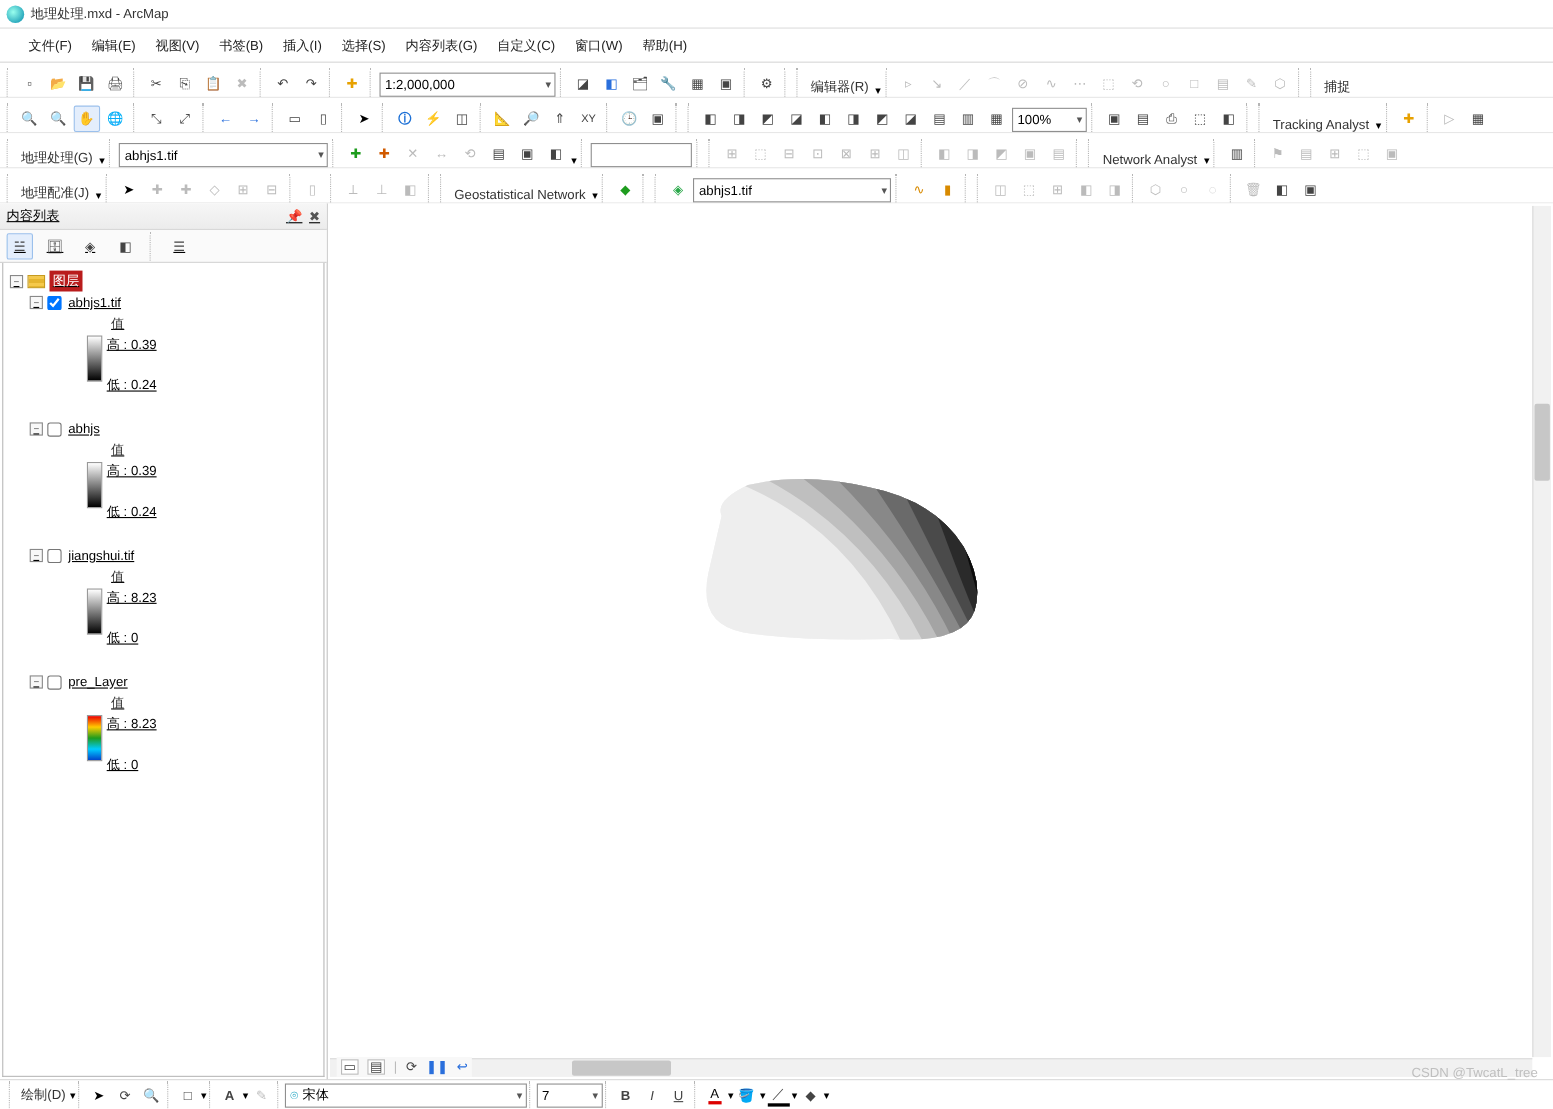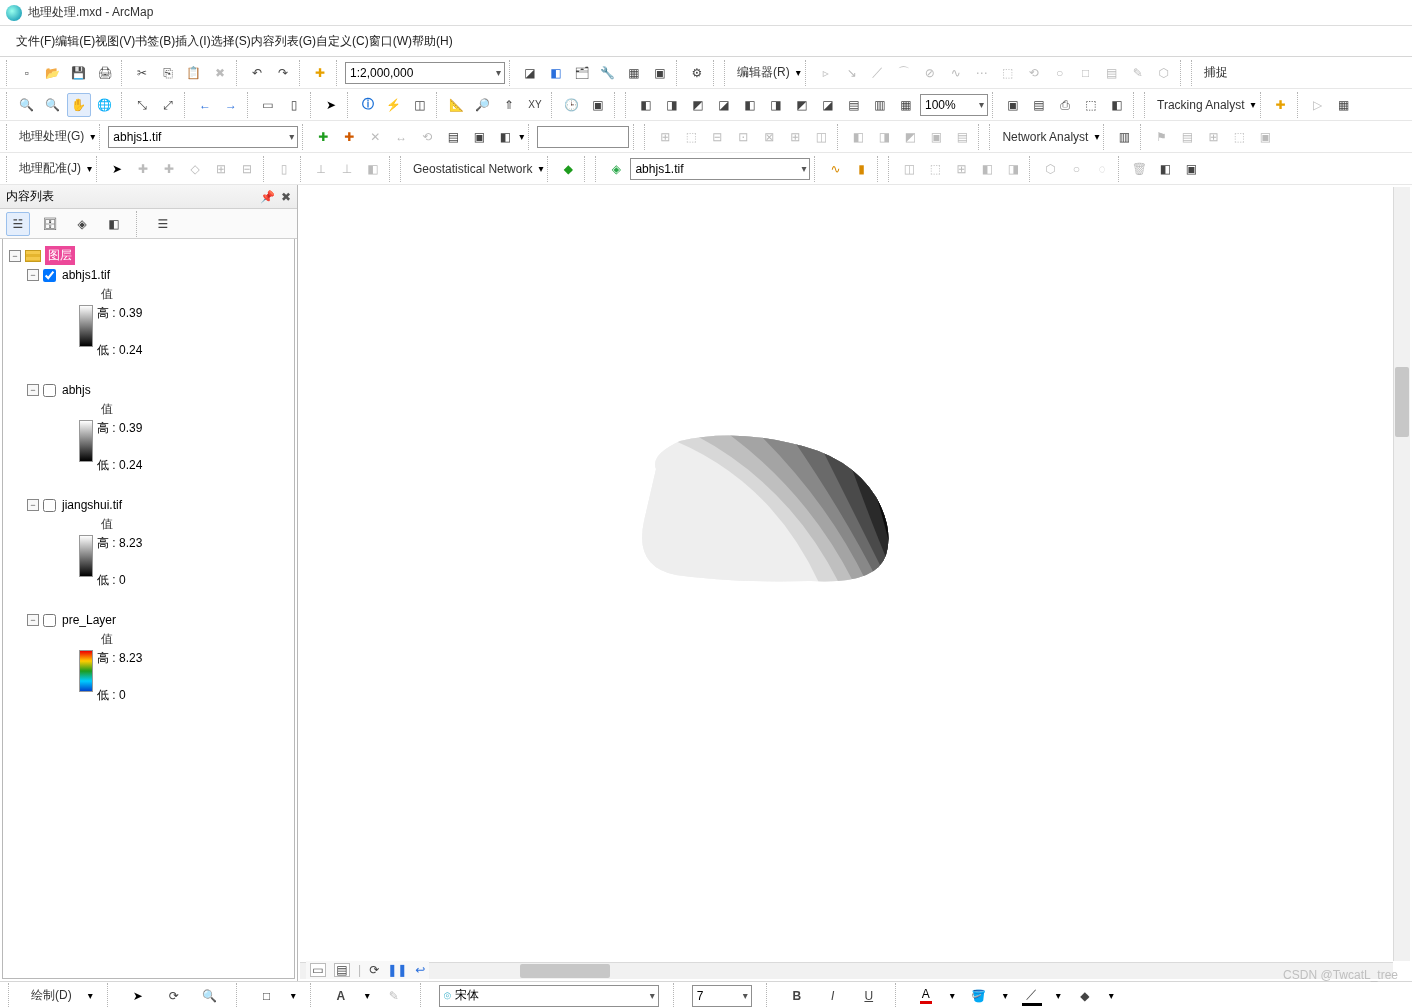--- a/index.html
+++ b/index.html
@@ -1,57 +1,57 @@
 <!DOCTYPE html>
 <html><head>
 <meta charset="utf-8">
 <style>
 * { margin: 0; padding: 0; box-sizing: border-box; font-family: "Microsoft YaHei", Tahoma, sans-serif; font-size: 12px; }
 body { background: #fff; width: 1412px; height: 1008px; position: relative; overflow: hidden; }
 .titlebar { height: 26px; display: flex; align-items: center; padding: 0 6px; background: #fff; color: #333; border-bottom: 1px solid #ddd;}
 .titlebar .globe { width: 16px; height: 16px; margin-right: 6px; border-radius: 50%; background: radial-gradient(circle at 6px 6px,#9fe,#08a);}
-.menubar { height: 30px; display: flex; align-items: center; padding: 0 16px; color: #222;}
+.menubar { height: 30px; display: flex; align-items: center; padding: 0 26px; gap: 18px; color: #222;}
 .menubar span { cursor: default; }
 .toolbars { display: flex; flex-wrap: wrap; border-top: 1px solid #d6d6d6;}
-.toolbar-row { display: flex; align-items: center; height: 32px; gap: 2px; padding: 0 4px; border-bottom: 1px solid #e7e7e7; width: 100%;}
+.toolbar-row { display: flex; align-items: flex-end; height: 32px; gap: 2px; padding: 0 4px; border-bottom: 1px solid #e7e7e7; width: 100%;}
 .sep { width: 5px; height: 26px; border-left: 1px dotted #b5b5b5; margin: 0 2px; }
 .tb-btn { width: 24px; height: 24px; display: inline-flex; align-items: center; justify-content: center; border-radius: 2px; color: #444; cursor: pointer;}
 .tb-btn.disabled { color: #bbb; }
 .tb-label { padding: 0 4px; color: #333; white-space: nowrap;}
 .combo { height: 22px; border: 1px solid #8f8f8f; background: #fff; display: inline-flex; align-items: center; padding: 0 18px 0 4px; position: relative; min-width: 60px;}
 .combo::after { content: "▾"; position: absolute; right: 3px; font-size: 10px; color: #555; }
 .text-input { height: 22px; border: 1px solid #8f8f8f; background: #fff; padding: 0 4px; }
-.main-area { display: flex; height: calc(100% - 26px - 30px - 128px - 28px); }
+.main-area { display: flex; height: calc(100% - 26px - 30px - 128px - 28px); text-decoration: underline; }
 .toc { width: 298px; border-right: 1px solid #b8b8b8; display: flex; flex-direction: column; background: #fff;}
 .toc-title { height: 24px; background: linear-gradient(#f6f6f6,#ececec); border-bottom: 1px solid #d0d0d0; display:flex; align-items:center; justify-content:space-between; padding:0 6px; font-weight: normal;}
 .toc-title .ctrls { display:flex; gap:6px; color:#555; }
 .toc-iconbar { height: 30px; display:flex; align-items:center; gap:8px; padding:0 6px; border-bottom: 1px solid #d0d0d0; background:#fafafa;}
 .toc-body { flex:1; overflow:auto; padding:6px; border:1px solid #b8b8b8; border-top:none; margin:0 2px 2px 2px; background:#fff;}
 .tree-row { display:flex; align-items:center; gap:4px; padding:1px 0;}
 .tree-exp { width:12px; height:12px; border:1px solid #888; font-size:9px; line-height:10px; text-align:center; color:#555; background:#f8f8f8; cursor:pointer;}
 .layer-icon { width:16px; height:12px; background: repeating-linear-gradient(#f5c94a,#f5c94a 3px,#e5b52e 3px,#e5b52e 6px); border:1px solid #c69b1e;}
-.toc-root-label { background:#ec4899; color:#fff; padding:1px 3px;}
+.toc-root-label { background:#b91c1c; color:#fff; padding:1px 3px;}
 input[type=checkbox]{ width:13px; height:13px;}
 .ind-1 { margin-left: 18px;}
 
 .ramp { width:14px; height:42px; margin: 2px 4px 2px 70px; border:1px solid #999;}
 .ramp.gray { background: linear-gradient(#fff,#000);}
 .ramp.rainbow { background: linear-gradient(#e00,#fc0,#1e9c1e,#0cf,#04c);}
 .zhi { margin-left:92px; color:#333; padding-top:2px;}
 .map-area { flex:1; position:relative; background:#fff; display:flex; flex-direction:column;}
 .map-canvas { flex:1; margin:2px; border:0; position:relative; overflow:hidden; background:#fff;}
 .map-img { position:absolute; left:640px; top:418px; transform:translate(-300px,-170px); }
 .vscroll { position:absolute; right:0; top:0; bottom:18px; width:17px; background:#f1f1f1; border-left:1px solid #dadada;}
 .vscroll .thumb{ position:absolute; right:1px; left:1px; top:180px; height:70px; background:#c7c7c7; border-radius:2px;}
 .hscroll { position:absolute; left:0; right:17px; bottom:0; height:17px; background:#f1f1f1; border-top:1px solid #dadada;}
 .hscroll .thumb{ position:absolute; top:1px; bottom:1px; left:220px; width:90px; background:#c7c7c7; border-radius:2px;}
 .view-ctrls { position:absolute; left:6px; bottom:0; height:18px; display:flex; align-items:center; gap:8px; color:#444; background:#f8f8f8; padding:0 4px;}
 .view-ctrls .vbtn { width:16px; height:14px; border:1px solid #bbb; background:#fff; display:inline-flex; align-items:center; justify-content:center;}
 .watermark { position:absolute; right:14px; bottom:26px; color:#bfbfbf; font-family:Arial; }
-.statusbar { height:28px; display:flex; align-items:center; gap:12px; padding:0 6px; border-top:1px solid #d6d6d6; background:#fff;}
+.statusbar { height:28px; display:flex; align-items:center; gap:0; padding:0 6px; border-top:1px solid #d6d6d6; background:#fff;}
 .glyph { font-family: "Segoe UI Symbol","Arial Unicode MS",sans-serif; }
 
 
 .ic-new::before{content:"▫";}
 .ic-open::before{content:"📂";}
 .ic-save::before{content:"💾";}
 .ic-print::before{content:"🖨";}
 .ic-cut::before{content:"✂";}
 .ic-copy::before{content:"⎘";}
 .ic-paste::before{content:"📋";}

